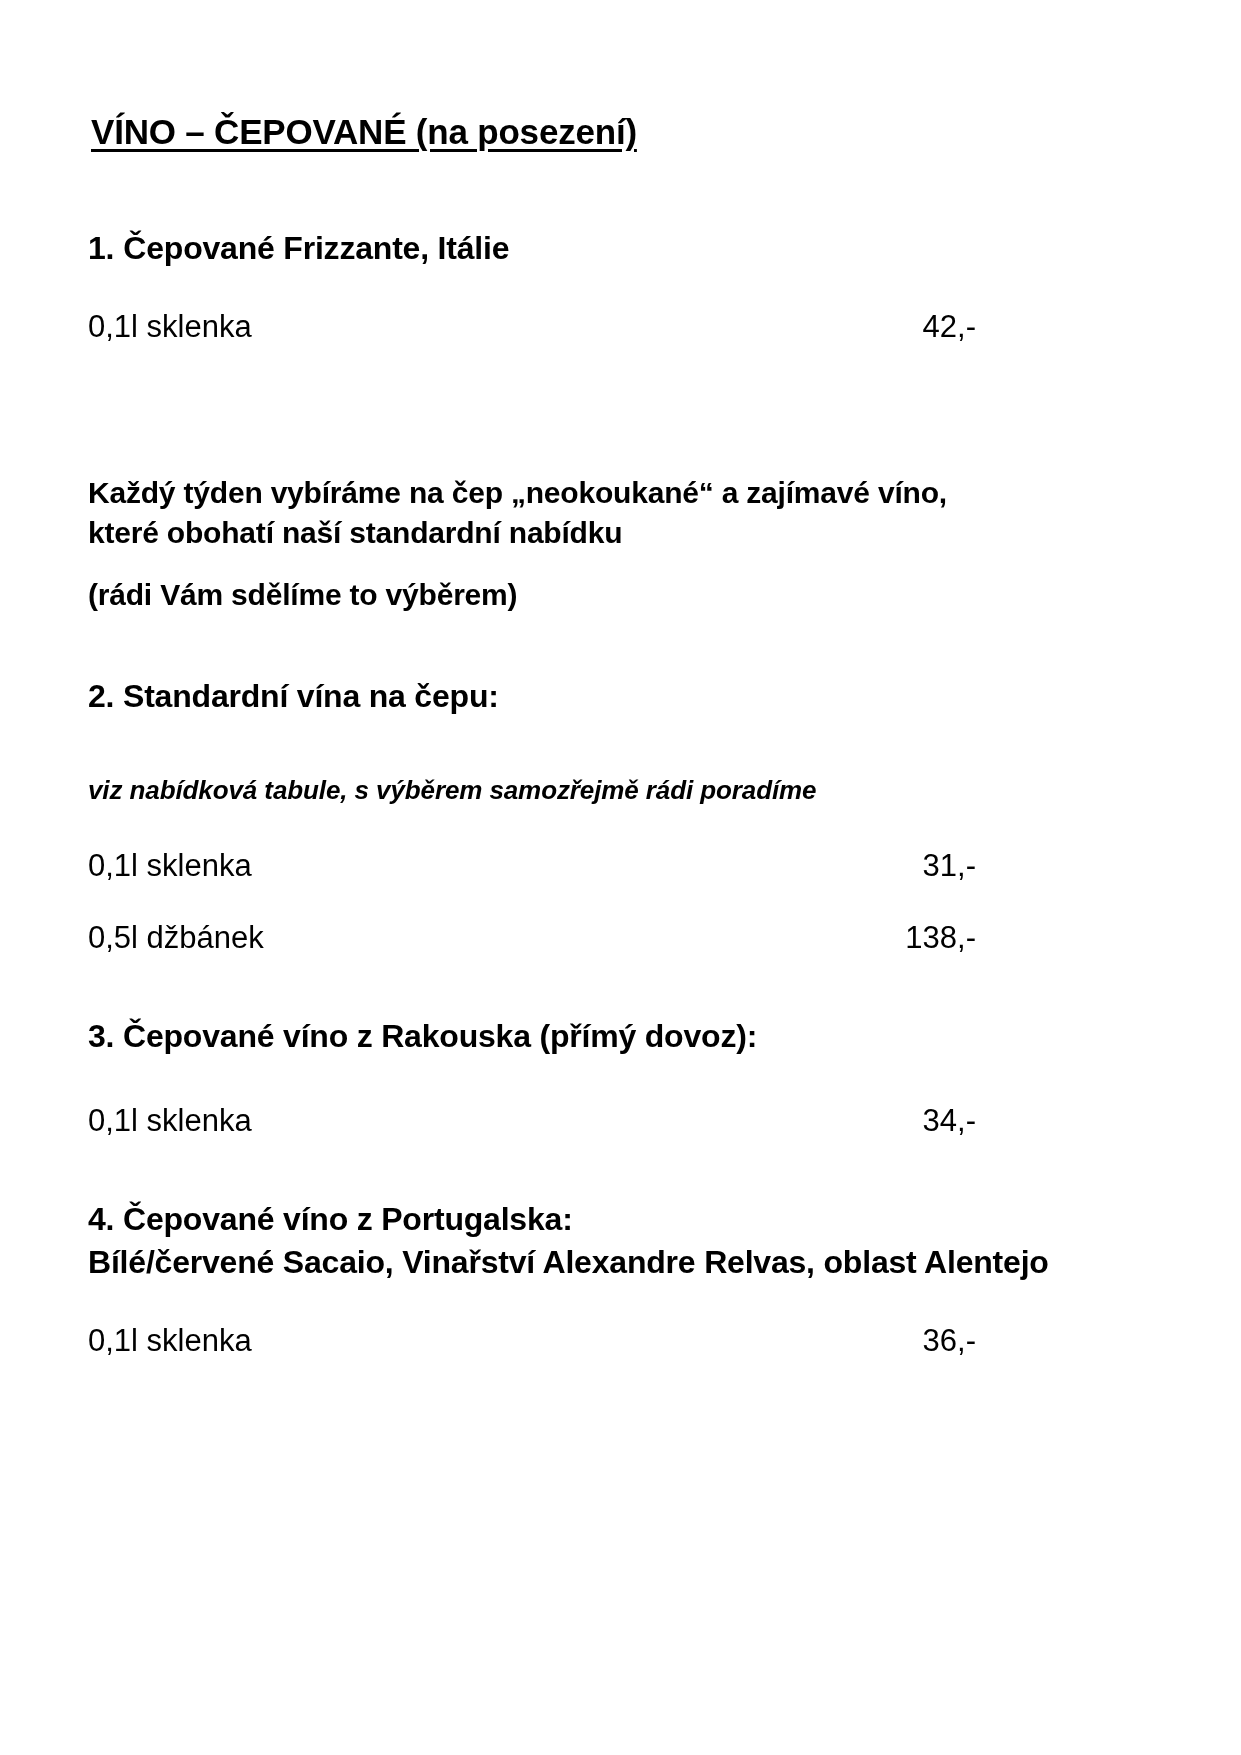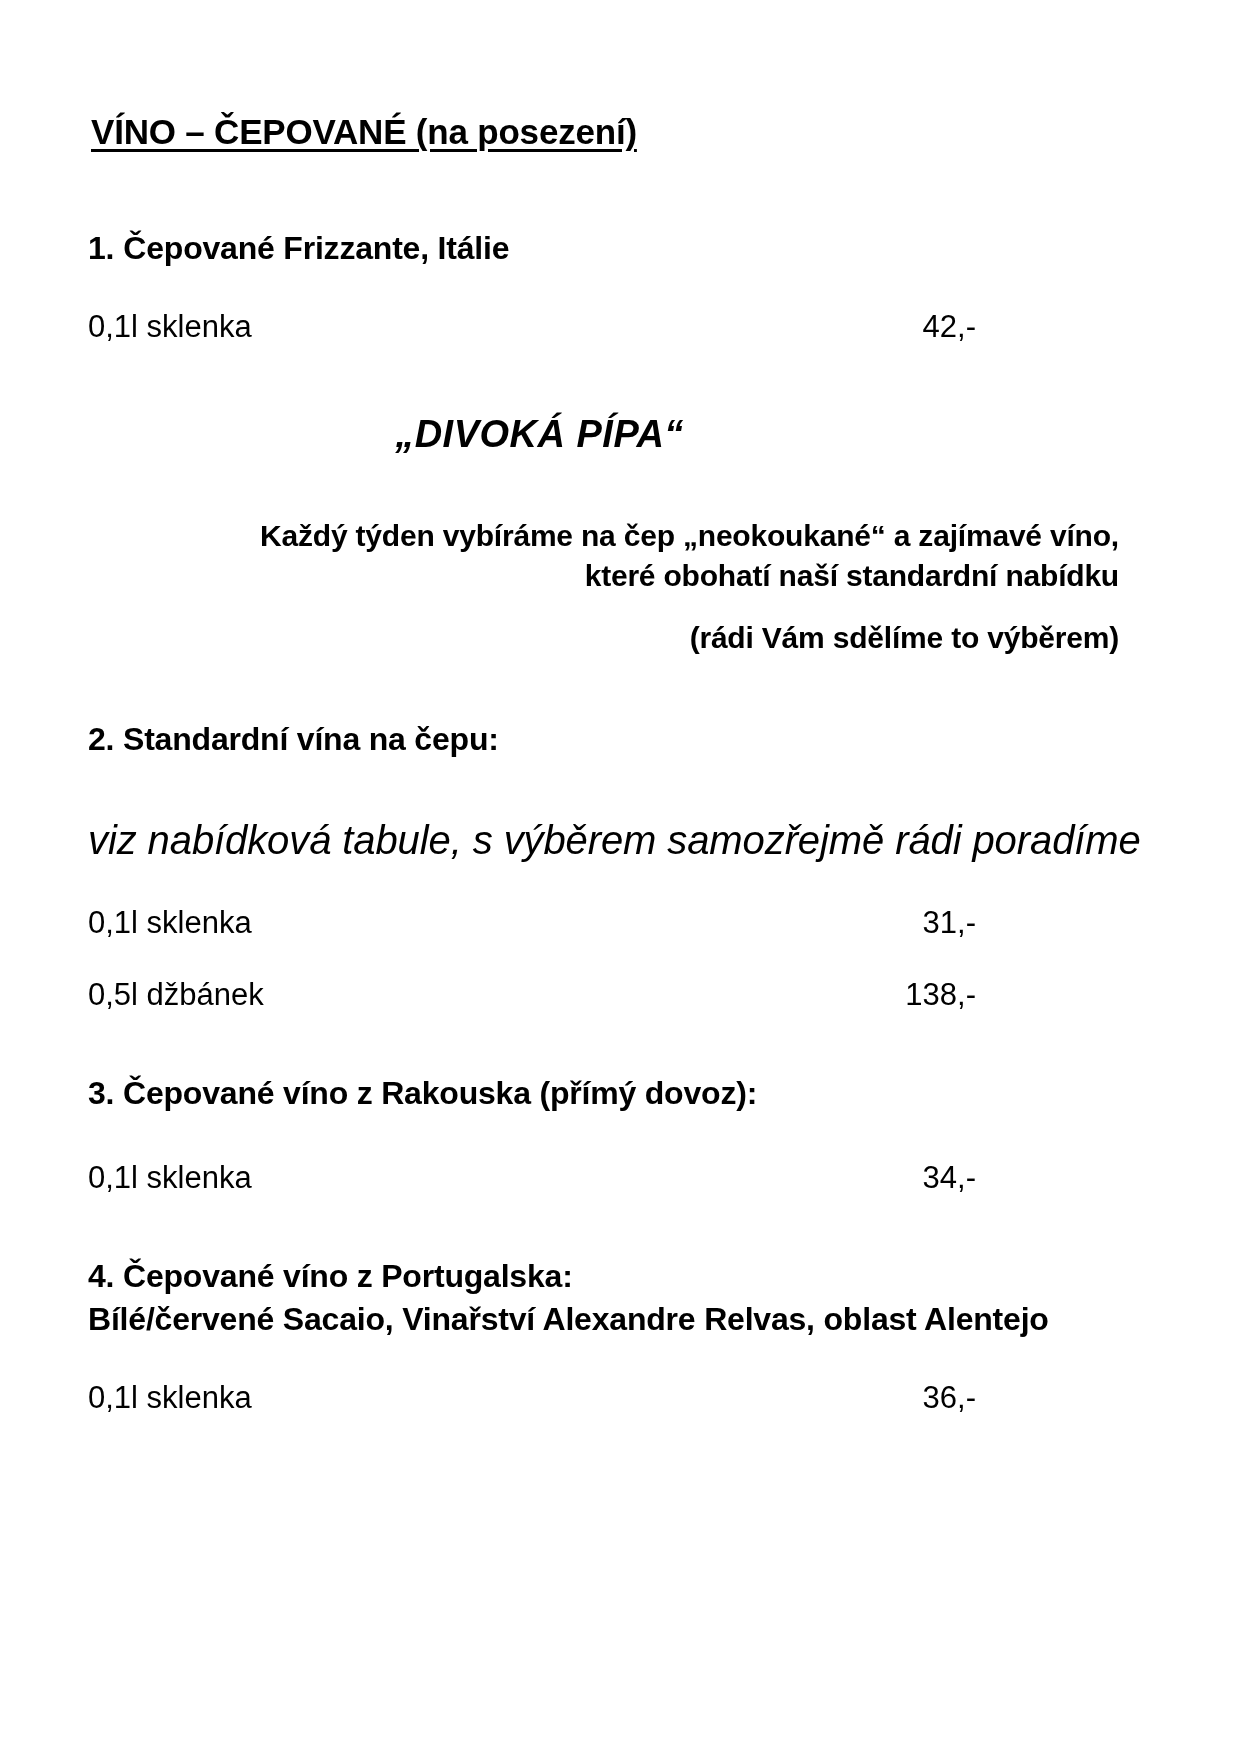--- a/index.html
+++ b/index.html
@@ -59,31 +59,31 @@
 
   .banner {
     text-align: center;
     font-size: 38px;
     font-weight: bold;
     font-style: italic;
     letter-spacing: 0.5px;
     padding-right: 150px;
   }
   .center-block {
-    text-align: right;
+    text-align: left;
     font-size: 30px;
     font-weight: bold;
     line-height: 1.34;
     letter-spacing: -0.2px;
     padding-right: 22px;
   }
   .center-line { display: block; }
   .emph-italic {
-    font-size: 40px;
-    font-weight: normal;
+    font-size: 26px;
+    font-weight: bold;
     font-style: italic;
     letter-spacing: -0.1px;
     white-space: nowrap;
   }
   .footnote {
     font-size: 30px;
     font-style: italic;
     font-weight: normal;
     line-height: 1.42;
     letter-spacing: -0.1px;
@@ -119,21 +119,20 @@
   <div class="sp-name-to-price"></div>
 
   <div class="price-row">
     <span class="pr-label">0,1l  sklenka</span>
     <span class="pr-dots"></span>
     <span class="pr-value">42,-</span>
   </div>
 
   <div class="sp-price-to-banner"></div>
 
-  <div class="banner">„DIVOKÁ PÍPA“</div>
 
   <div class="sp-banner-to-para"></div>
 
   <div class="center-block">
     <span class="center-line">Každý týden vybíráme na čep „neokoukané“ a zajímavé víno,</span>
     <span class="center-line">které obohatí naší standardní nabídku</span>
   </div>
 
   <div style="height:22px"></div>
 

